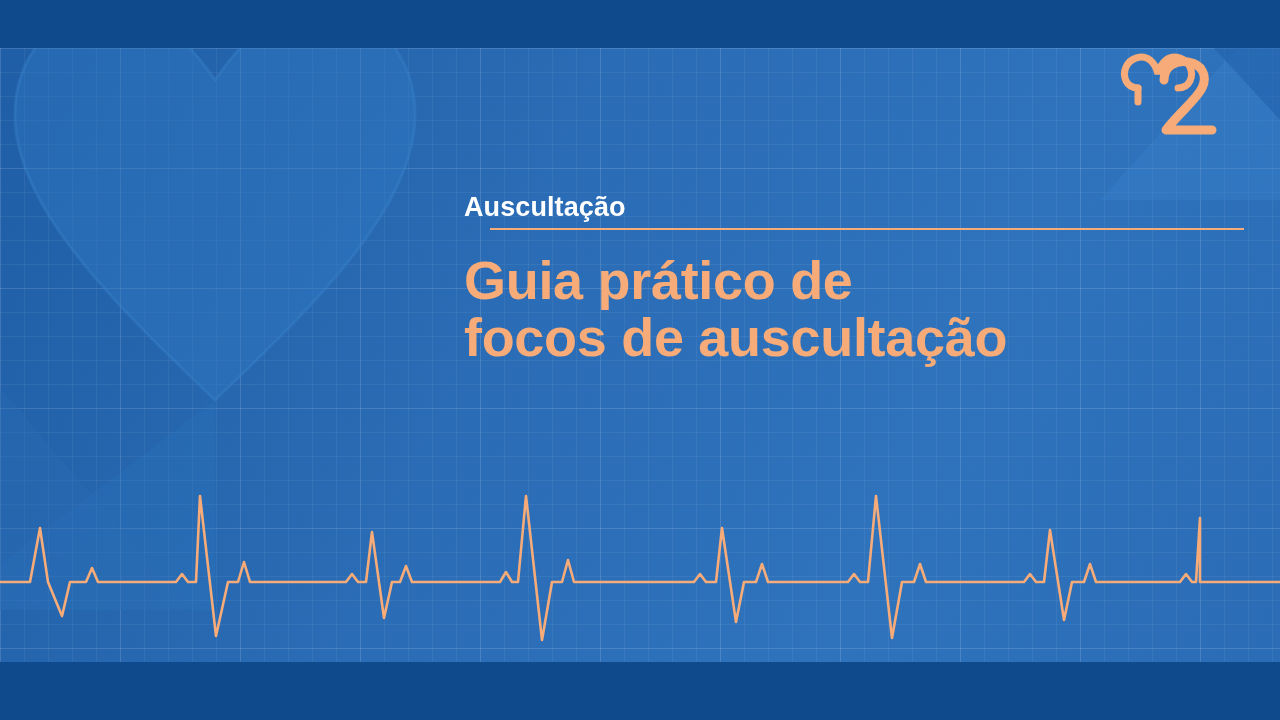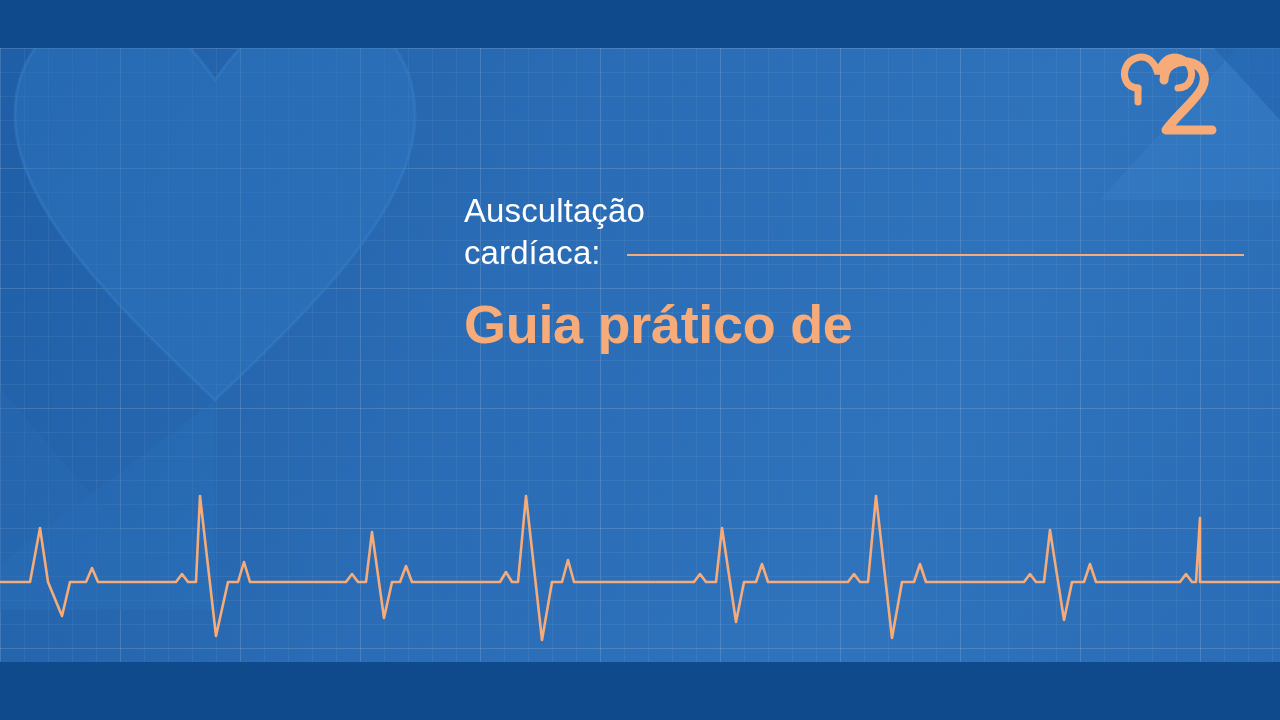--- a/index.html
+++ b/index.html
@@ -78,23 +78,23 @@
   }
 
   
   .text-block {
     position:absolute;
     left:464px; top:190px;
     width:780px;
   }
   .kicker {
     color:#ffffff;
-    font-size:33px;
+    font-size:27px;
     line-height:1.28;
-    font-weight:400;
+    font-weight:700;
     letter-spacing:0.1px;
   }
   .kicker-row {
     display:flex;
     align-items:center;
   }
   .kicker-rule {
     flex:1 1 auto;
     height:2px;
     background:#f6ab78;
@@ -177,25 +177,25 @@
                C 44 26, 56 20, 68 22
                C 82 24, 88 36, 82 48
                C 76 60, 58 74, 46 90
                L 92 90" fill="none" stroke="#f6ab78" stroke-width="9" stroke-linecap="round" stroke-linejoin="round"></path>
     </g>
   </svg>
 
   <div class="text-block">
     <div class="kicker">Auscultação</div>
     <div class="kicker-row">
-      <div class="kicker">cardíaca:</div>
       <div class="kicker-rule"></div>
     </div>
     <div class="title">
       <div>Guia prático de</div>
+      <div>focos de auscultação</div>
     </div>
   </div>
 
   <svg class="ecg" viewBox="0 0 1280 190" preserveAspectRatio="none" xmlns="http://www.w3.org/2000/svg" aria-hidden="true">
     <path d="M0 112
              L30 112 L40 58 L48 112 L62 146 L70 112 L86 112 L92 98 L98 112 L150 112
              L176 112 L182 104 L188 112 L196 112 L200 26 L216 166 L228 112 L238 112 L244 92 L250 112 L300 112
              L346 112 L352 104 L358 112 L366 112 L372 62 L384 148 L392 112 L400 112 L406 96 L412 112 L470 112
              L500 112 L506 102 L512 112 L518 112 L526 26 L542 170 L552 112 L562 112 L568 90 L574 112 L630 112
              L694 112 L700 104 L706 112 L716 112 L722 58 L736 152 L744 112 L756 112 L762 94 L768 112 L820 112

